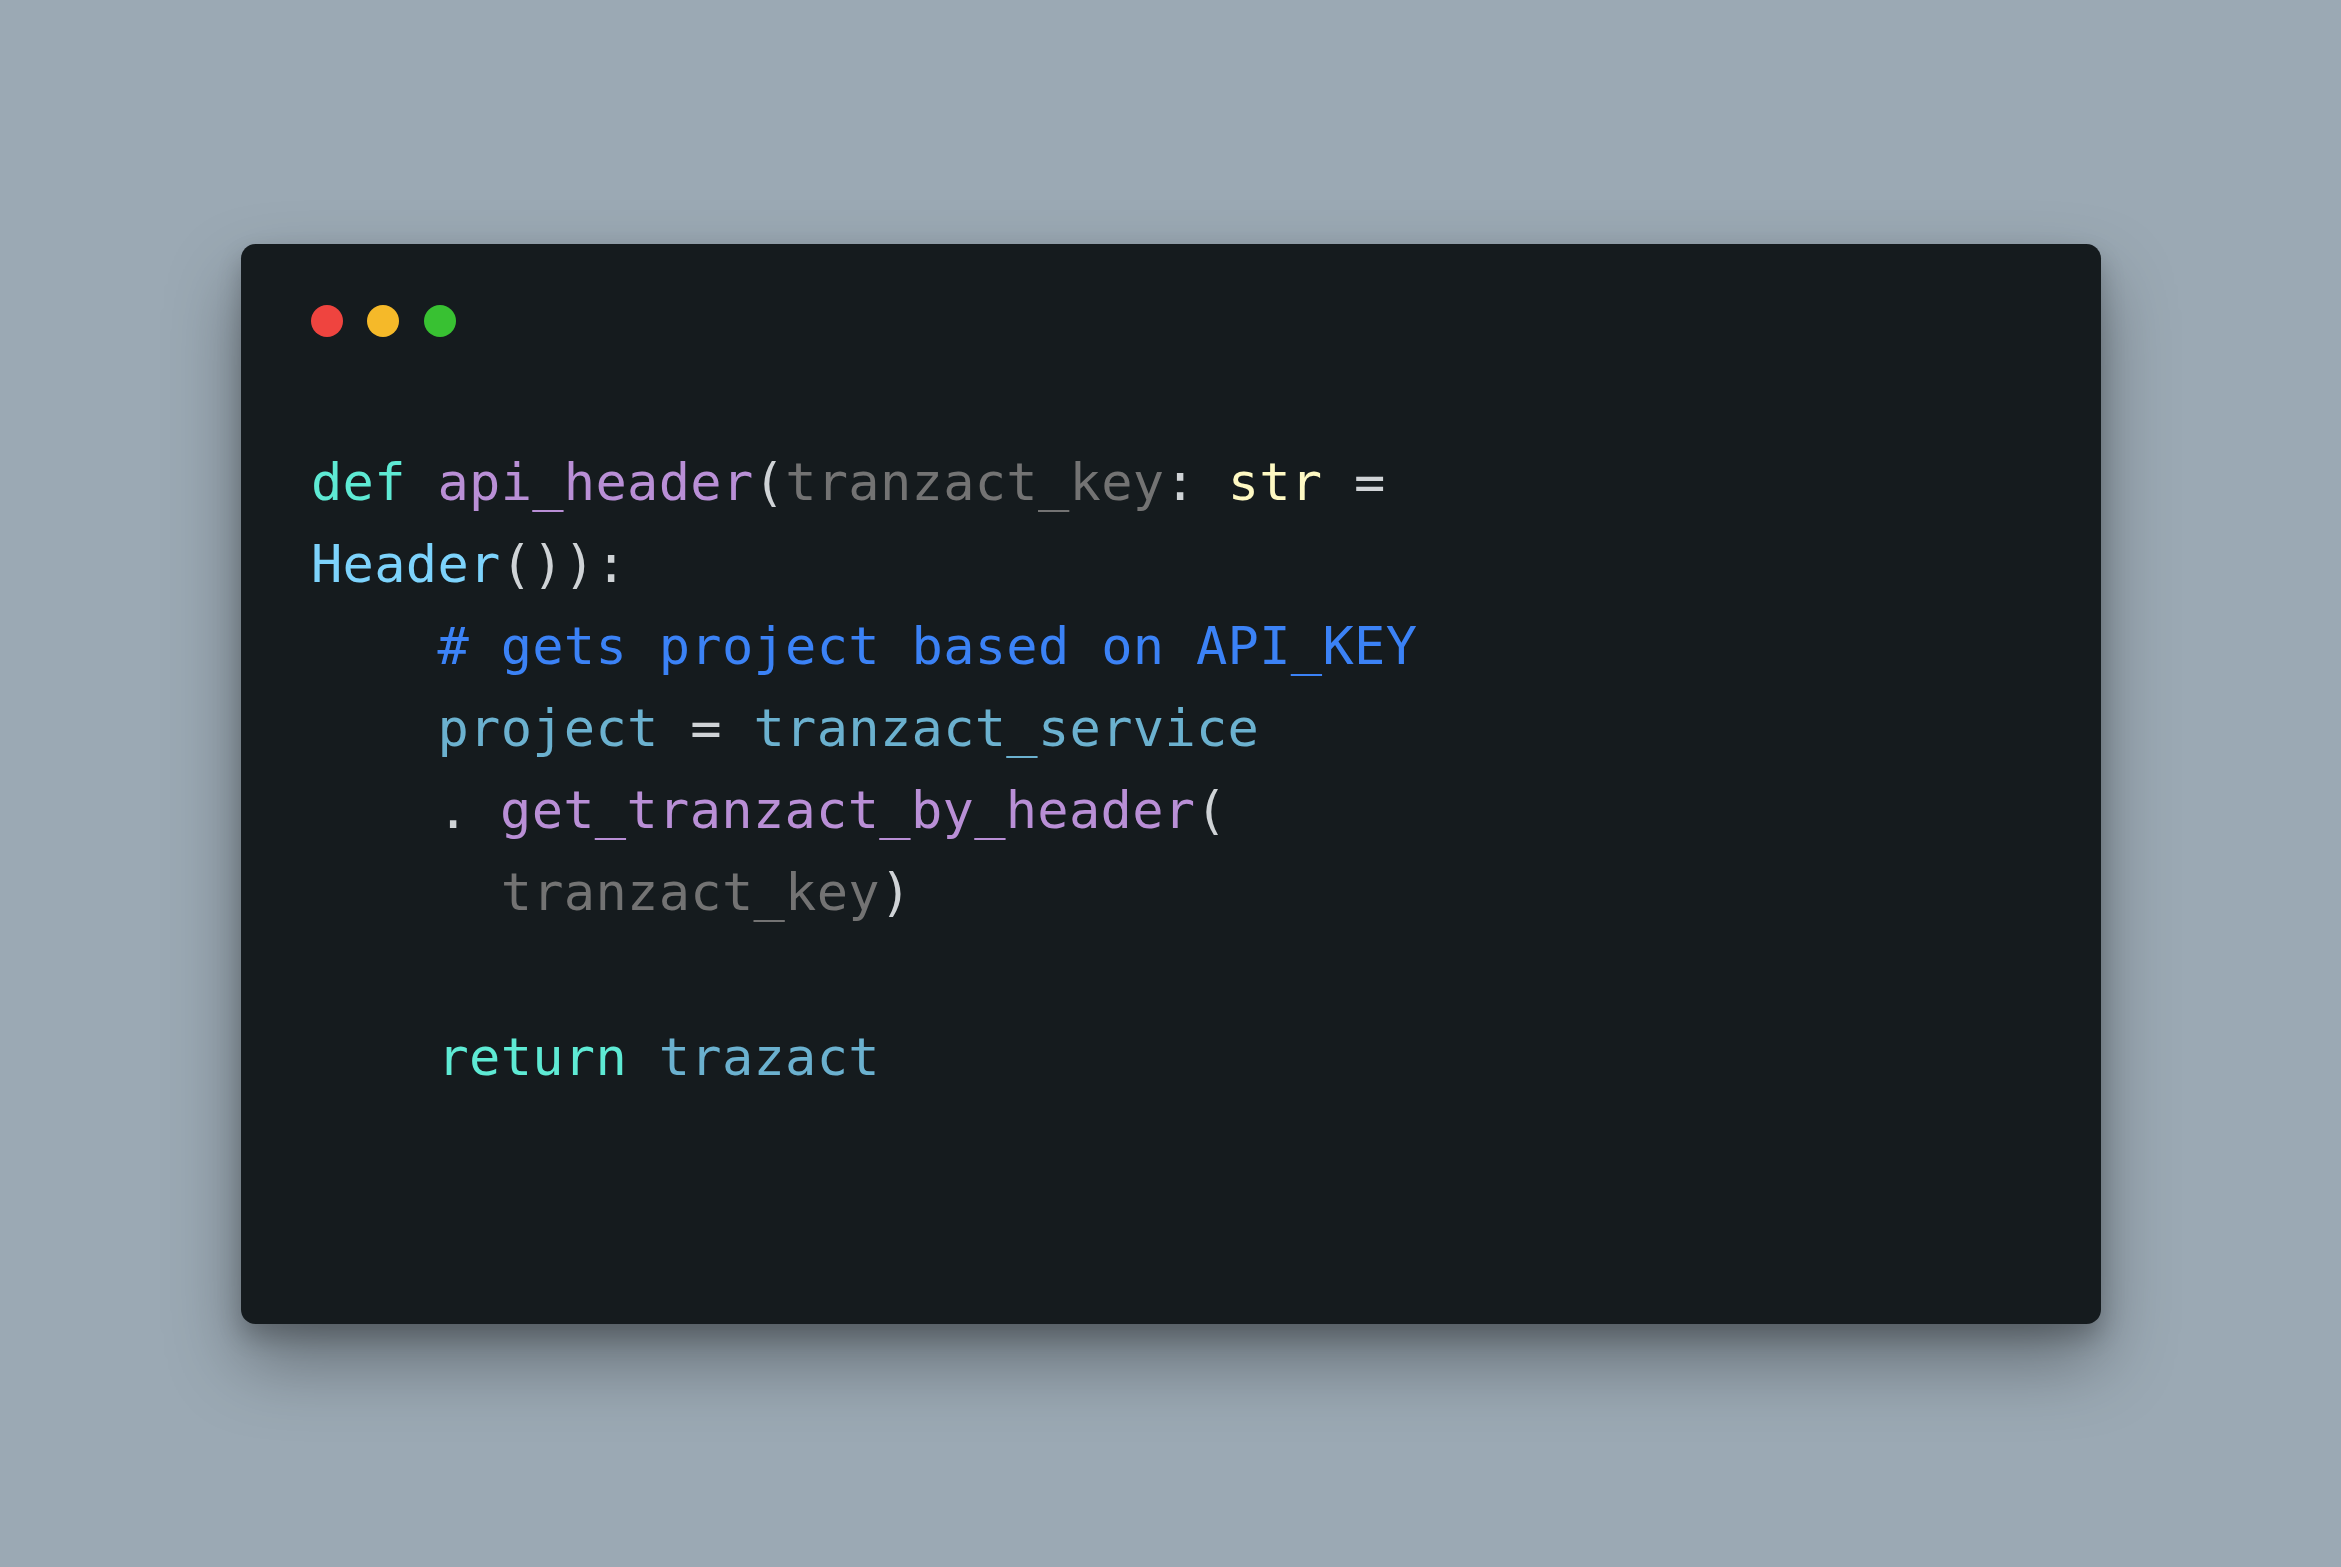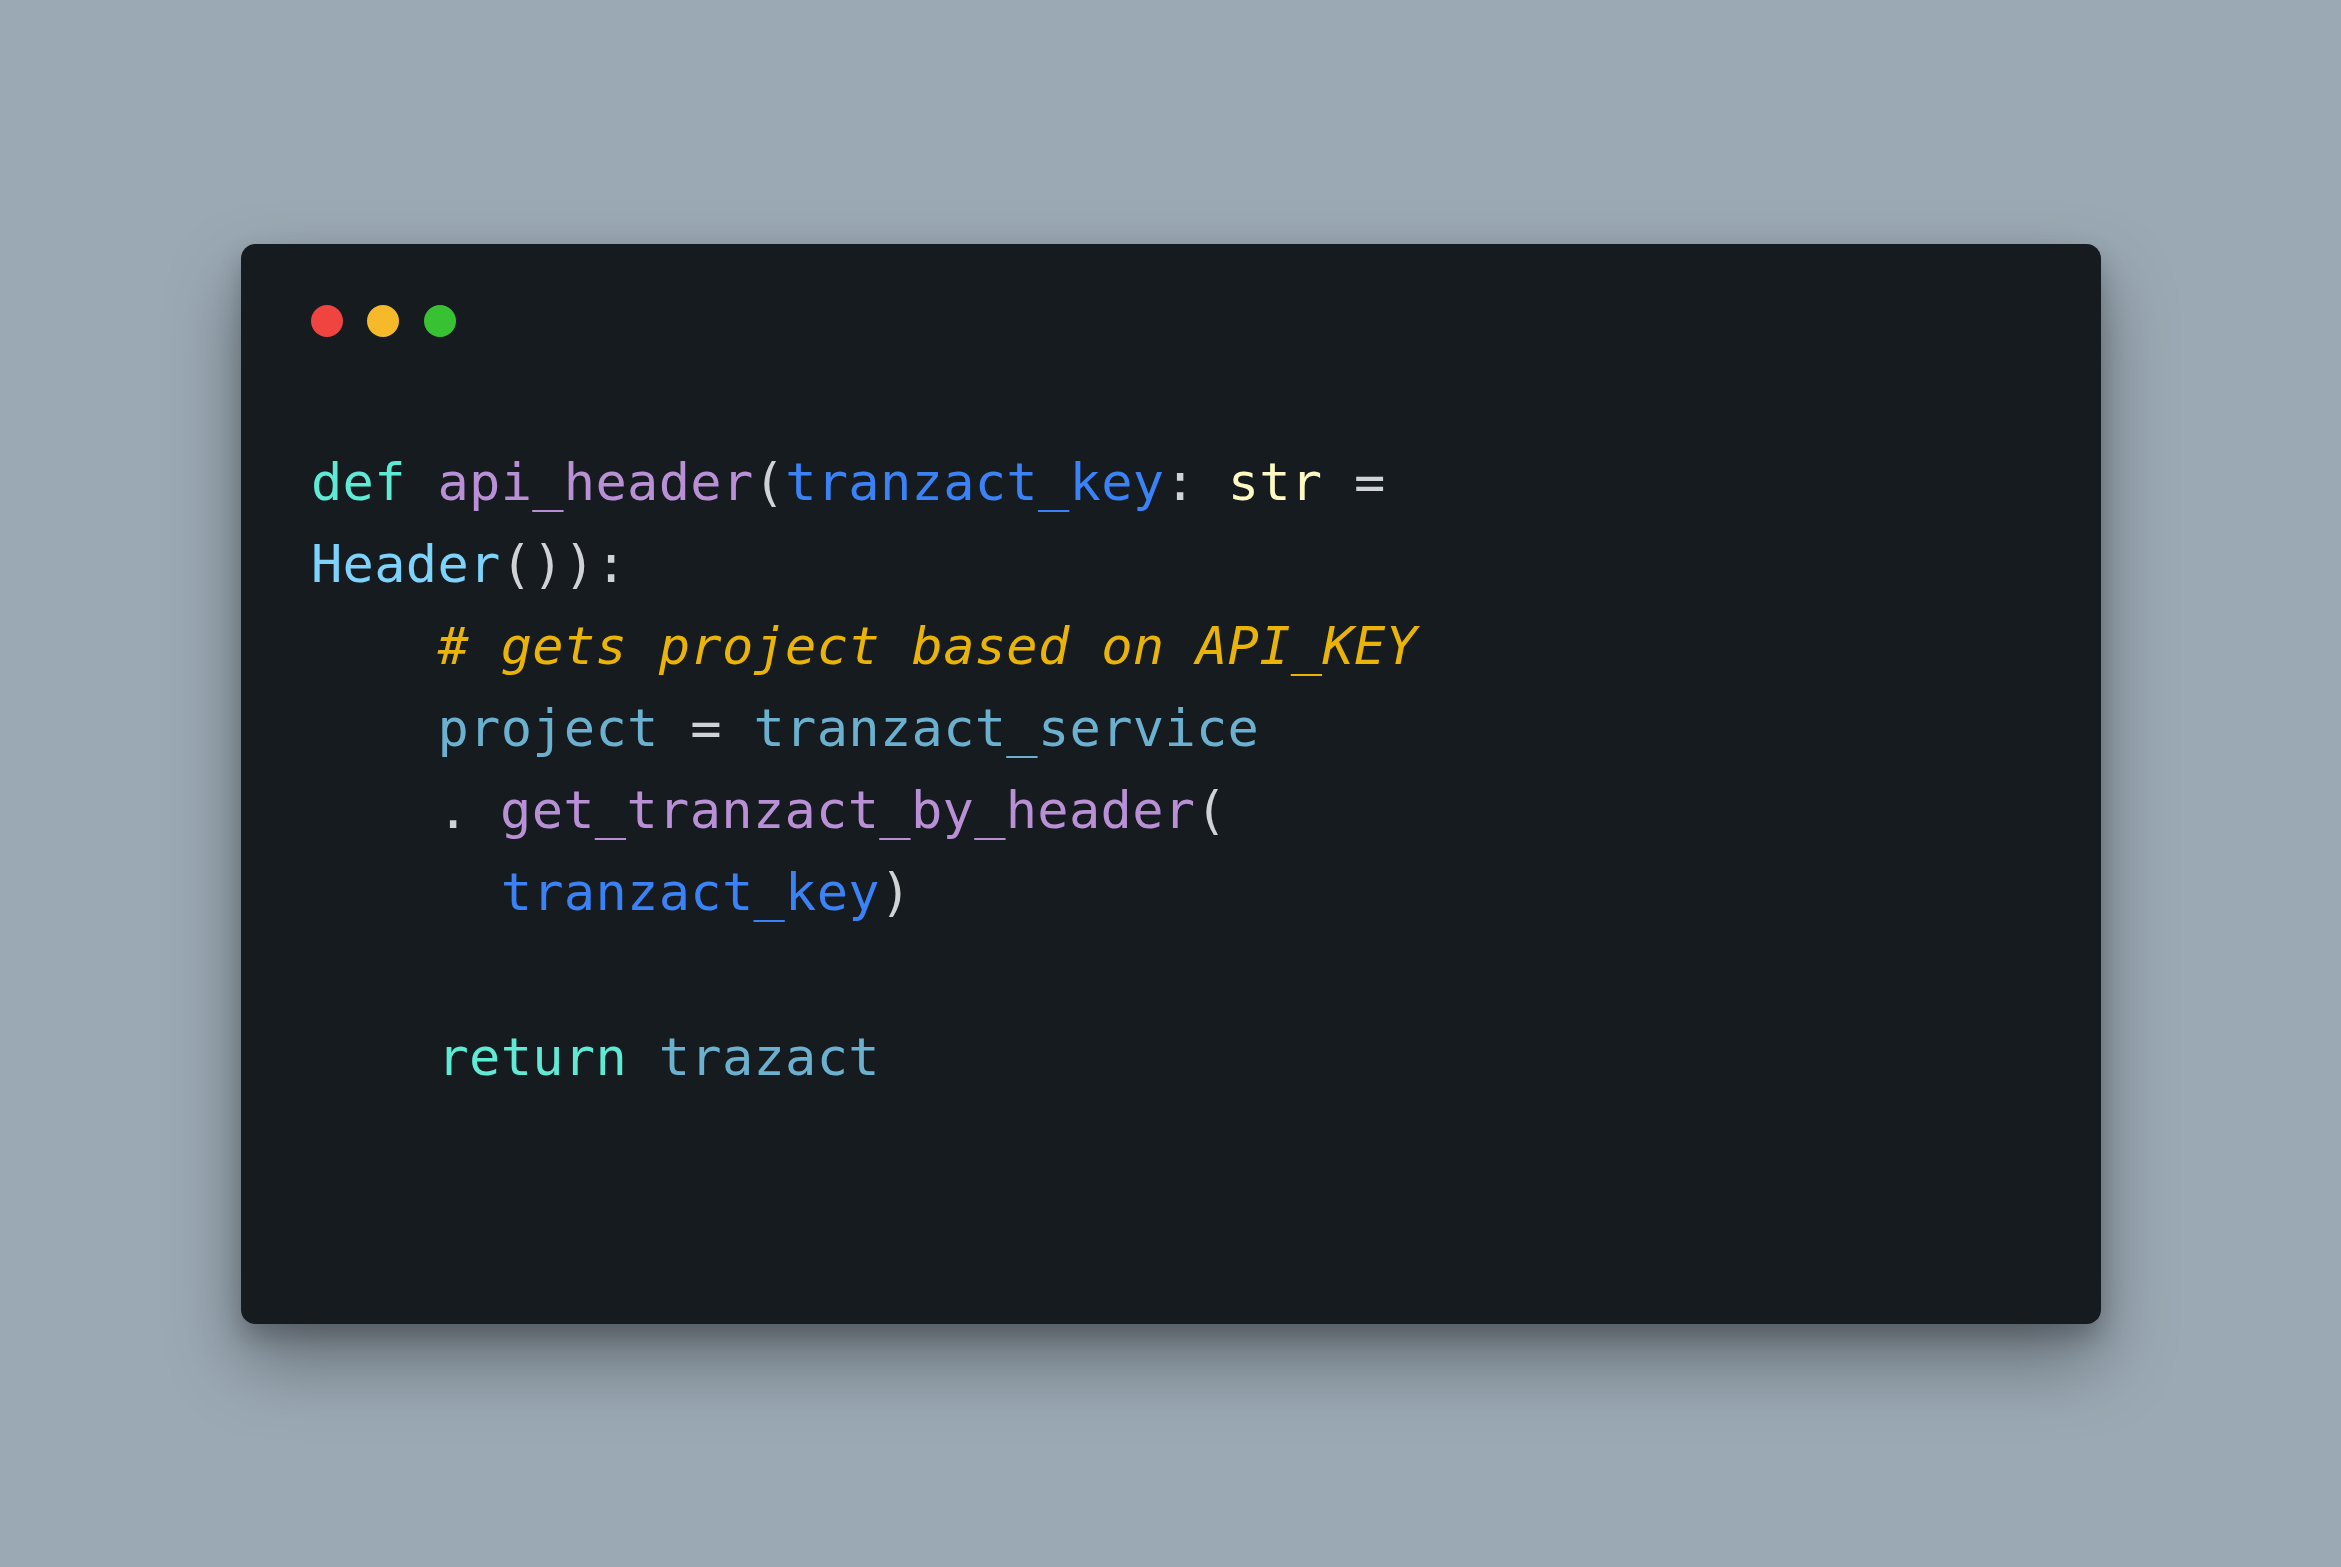--- a/index.html
+++ b/index.html
@@ -47,25 +47,25 @@
     .code-content {
       font-size: 52px;
       line-height: 1.58;
       font-weight: 500;
       white-space: pre;
       letter-spacing: 0.3px;
     }
 
     .tok-keyword { color: #5eead4; }
     .tok-funcname { color: #b98fd6; }
-    .tok-param { color: #3b82f6; }
+    .tok-param { color: #737373; }
     .tok-type { color: #fef9c3; }
     .tok-classname { color: #7dd3fc; }
     .tok-punct { color: #cfd3d6; }
-    .tok-comment { color: #eab308; font-style: italic; }
+    .tok-comment { color: #3b82f6; }
     .tok-var { color: #6bb1cf; }
     .tok-method { color: #b98fd6; margin-left: 31px; }
     .tok-default { color: #cfd3d6; }
   </style>
 </head>
 <body>
 
 <div class="code-window">
   <div class="traffic-lights">
     <div class="traffic-light traffic-close"></div>

